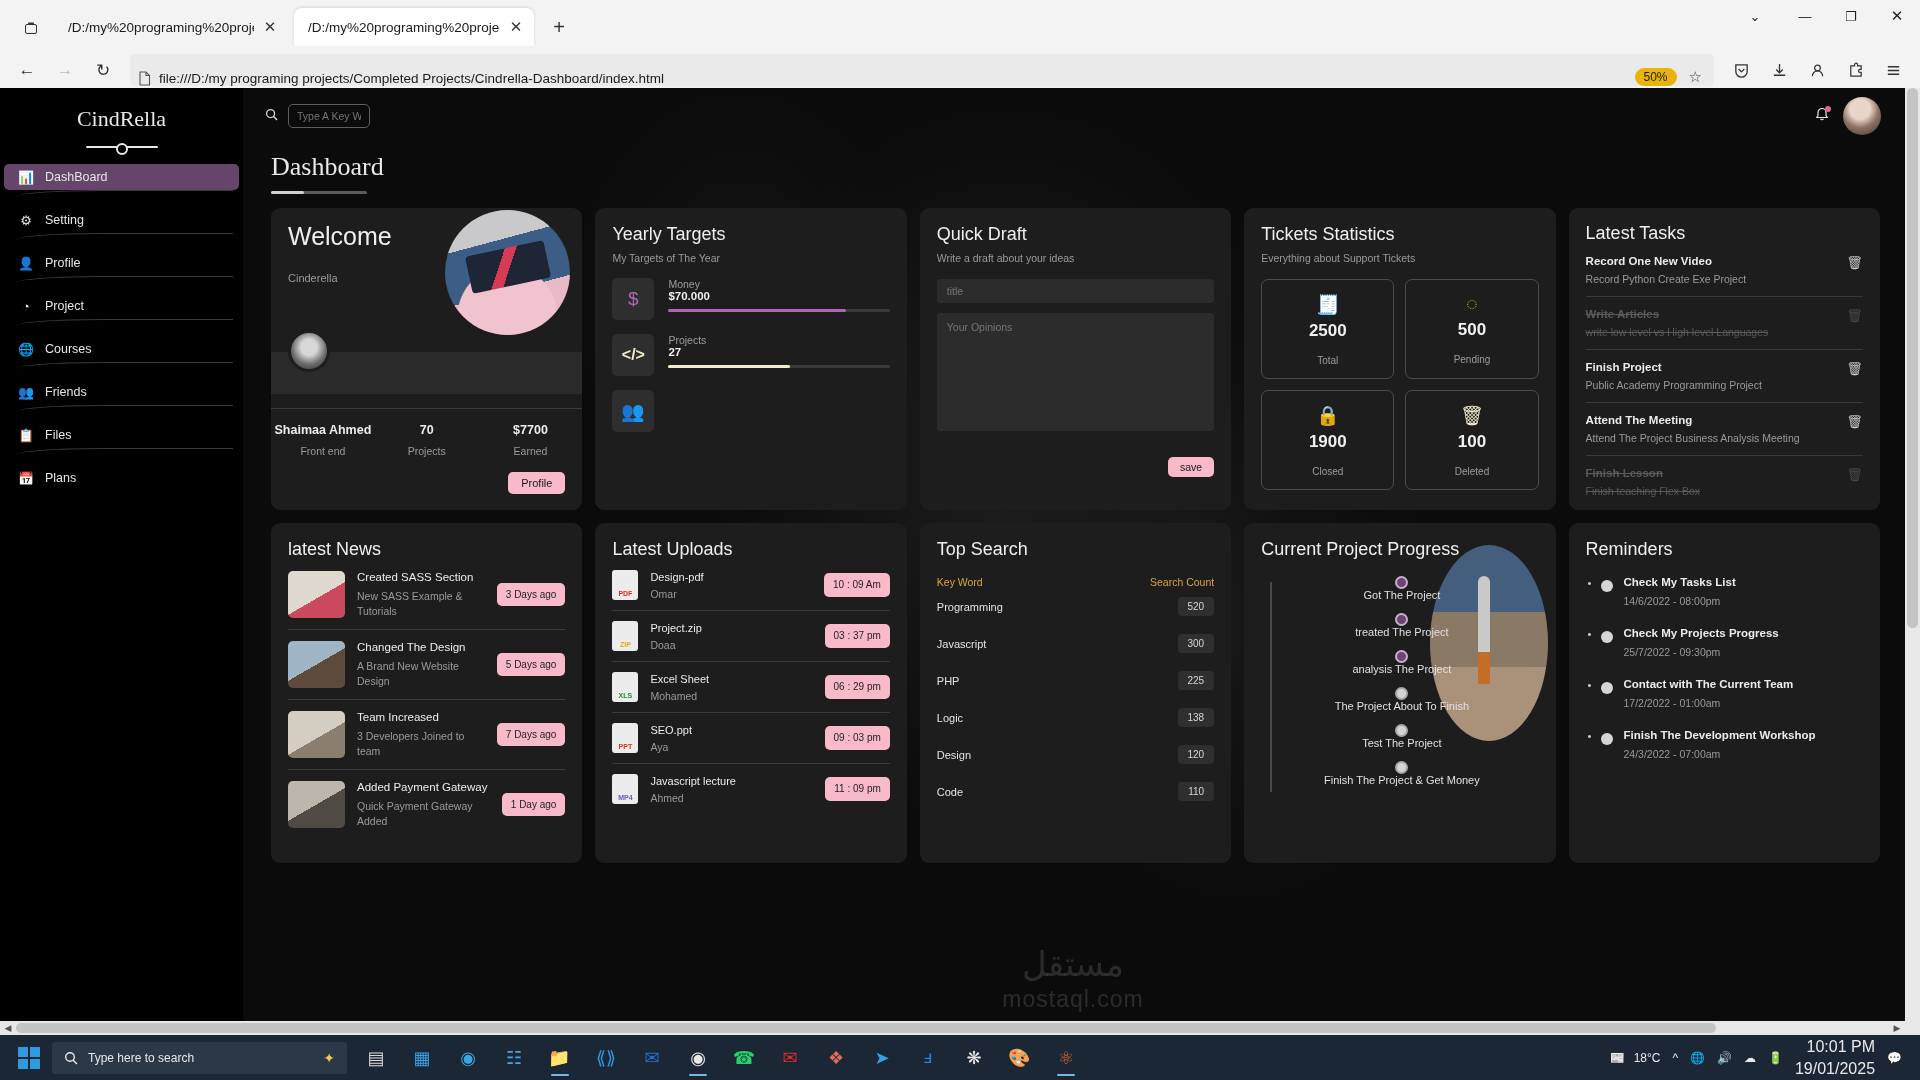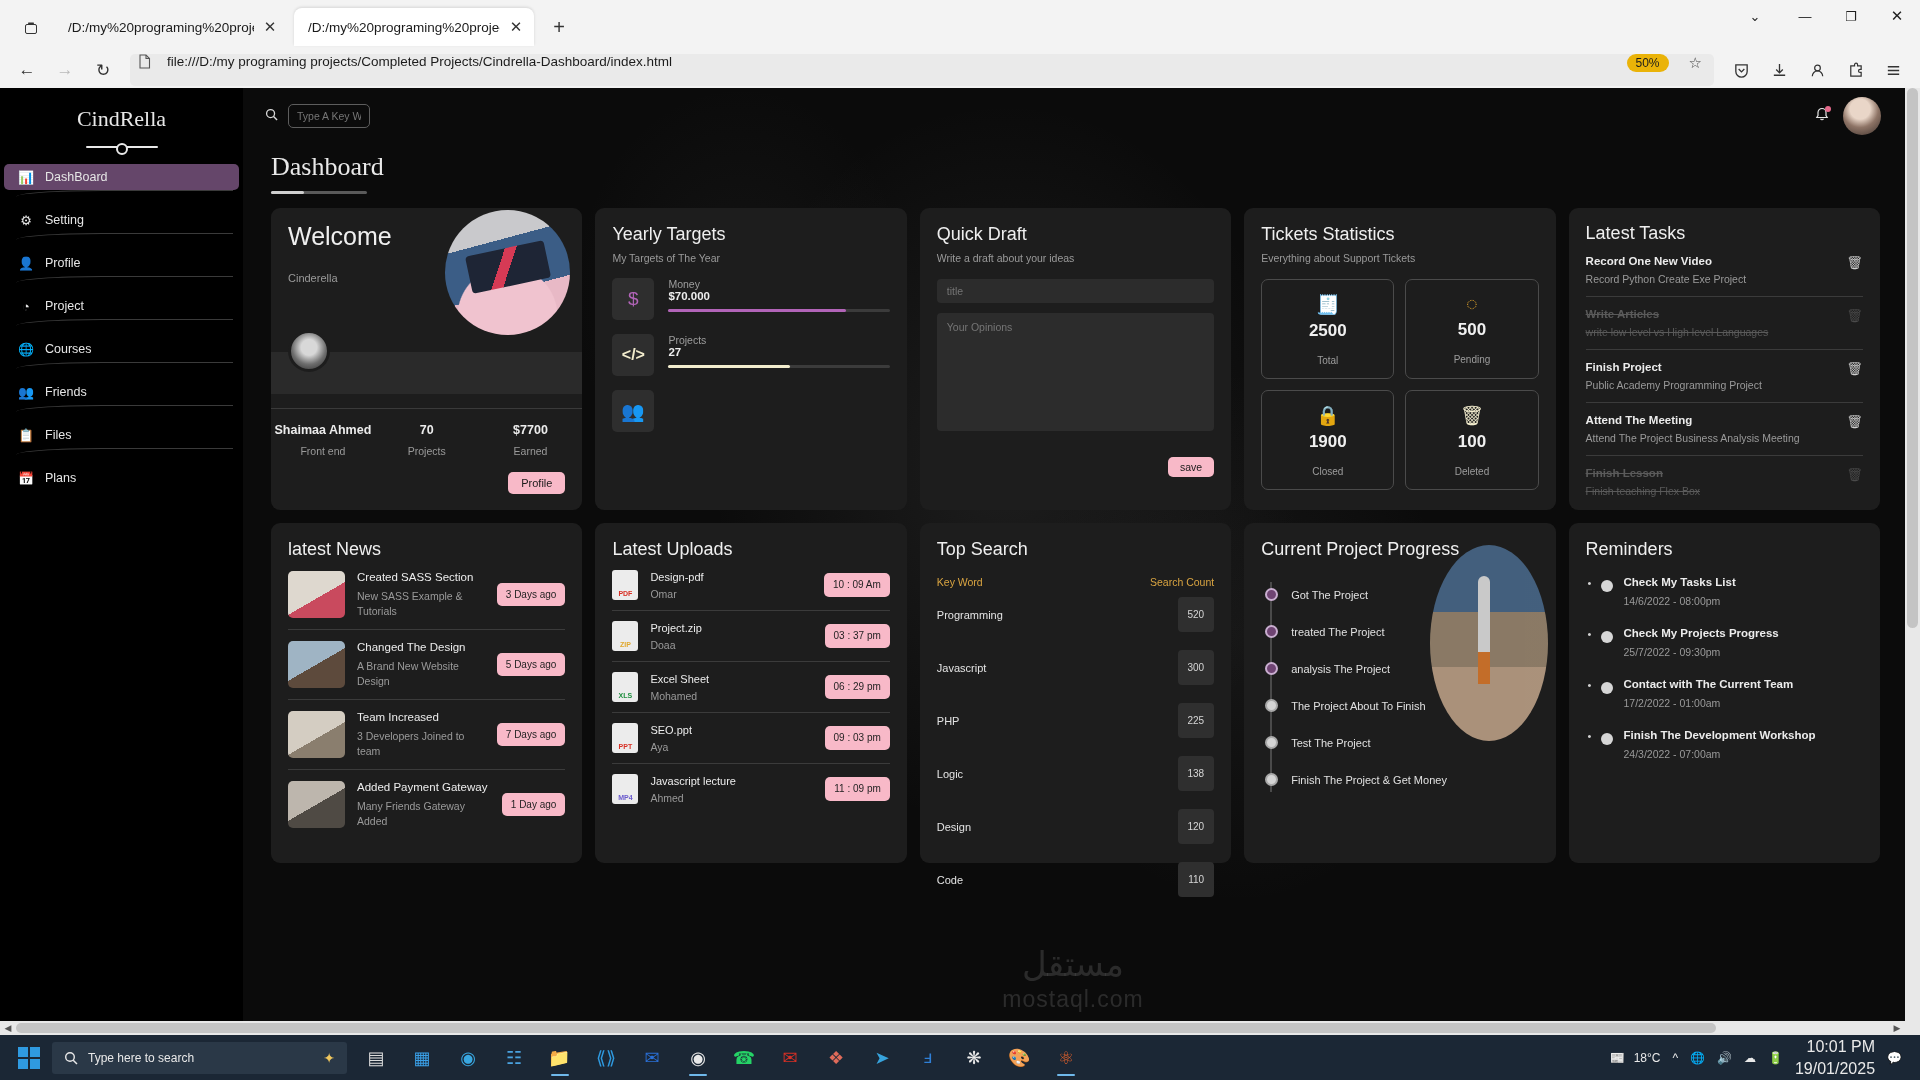--- a/index.html
+++ b/index.html
@@ -30,22 +30,22 @@
   .win-ctrls { margin-left: auto; display: flex; align-items: flex-start; height: 48px; }
   .win-btn { width: 46px; height: 32px; display: flex; align-items: center; justify-content: center; color: #202020; font-size: 13px; }
   .win-btn.chev { width: 54px; }
   .win-btn.close { font-size: 15px; }
 
   .navbar { height: 44px; background: #f3f3f3; display: flex; align-items: center; padding: 0 10px; gap: 4px; }
   .nav-ico { width: 34px; height: 34px; display: flex; align-items: center; justify-content: center;
     color: #333; font-size: 17px; border-radius: 5px; }
   .nav-ico.dim { color: #b9b9b9; }
   .urlbar {
-    flex: 1; height: 32px; background: #eaeaea; border-radius: 5px; display: flex; align-items: flex-start;
-    margin: 0 6px; padding: 0 8px; gap: 16px;
+    flex: 1; height: 32px; background: #eaeaea; border-radius: 5px; display: flex; align-items: flex-end;
+    margin: 0 6px; padding: 0 8px; gap: 8px;
   }
   .url-text { flex: 1; font-size: 13.5px; color: #1c1c1c; white-space: nowrap; overflow: hidden; }
   .zoom-pill { background: #eab308; border-radius: 11px; padding: 2px 9px; font-size: 12px; color: #1c1c1c; }
   .star { font-size: 15px; color: #444; padding: 0 4px; }
 
   
   .viewport { position: absolute; top: 88px; left: 0; width: 1920px; height: 947px; background: #0a0a0a; overflow: hidden; }
 
   
   .sidebar { position: absolute; left: 0; top: 0; width: 243px; height: 947px; background: #000; padding: 12px 0 0 0; }
@@ -167,26 +167,26 @@
   .upl-body { flex: 1; }
   .upl-body .ut { color: #ececec; font-size: 11px; }
   .upl-body .uu { color: #9a9a9a; font-size: 10.5px; margin-top: 5px; }
 
   
   .ts-head { display: flex; color: #d9a441; font-size: 10.5px; margin-top: 16px; }
   .ts-head .c2 { margin-left: auto; }
   .ts-row { display: flex; align-items: center; padding: 9px 0; }
   .ts-row .kw { color: #e3e3e3; font-size: 11px; }
   .ts-row .cnt { margin-left: auto; background: #2f2f2f; color: #d6d6d6; font-size: 10px;
-    border-radius: 4px; padding: 12px 10px; min-width: 36px; text-align: center; }
+    border-radius: 4px; padding: 4px 10px; min-width: 36px; text-align: center; }
 
   
   .prog-wrap { position: relative; margin-top: 16px; padding-left: 4px; }
   .prog-line { position: absolute; left: 9px; top: 6px; bottom: 6px; width: 2px; background: #4a4a4a; }
-  .prog { display: flex; align-items: center; gap: 13px; height: 37px; position: relative; }
+  .prog { display: flex; align-items: center; height: 37px; position: relative; flex-direction: column; }
   .dot { width: 13px; height: 13px; border-radius: 50%; border: 2px solid #a9a9a9; background: #d4d4d4;
     flex: 0 0 13px; z-index: 1; }
   .dot.done { background: #6f4473; border-color: #c9aed0; }
   .prog .pl { color: #e0e0e0; font-size: 11px; }
   .rocket { position: absolute; right: 8px; top: 22px; width: 118px; height: 196px; border-radius: 50%;
     background: linear-gradient(180deg,#4a6b8e 0 34%, #9e8a72 34% 62%, #c3a68b 62% 100%); opacity: .85; overflow:hidden;}
   .rocket:after { content:""; position:absolute; left:46%; top:16%; width:12px; height:55%;
     background: linear-gradient(180deg,#e8e8e8 0 70%, #e07b2c 70% 100%); transform:translateX(-50%); border-radius:6px 6px 0 0;}
 
   
@@ -532,21 +532,21 @@
             <div class="news-body">
               <div class="nt">Team Increased</div>
               <div class="nd">3 Developers Joined to team</div>
             </div>
             <div class="pill">7 Days ago</div>
           </div>
           <div class="news">
             <div class="news-img" style="background:linear-gradient(150deg,#bdb6ad 0 50%,#4f4a44 50%)"></div>
             <div class="news-body">
               <div class="nt">Added Payment Gateway</div>
-              <div class="nd">Many Friends Gateway Added</div>
+              <div class="nd">Quick Payment Gateway Added</div>
             </div>
             <div class="pill">1 Day ago</div>
           </div>
         </div>
 
         <div class="card row2">
           <h2>Latest Uploads</h2>
           <div class="upl">
             <div class="upl-ico" style="background:#ececec;color:#d93025">PDF</div>
             <div class="upl-body">

